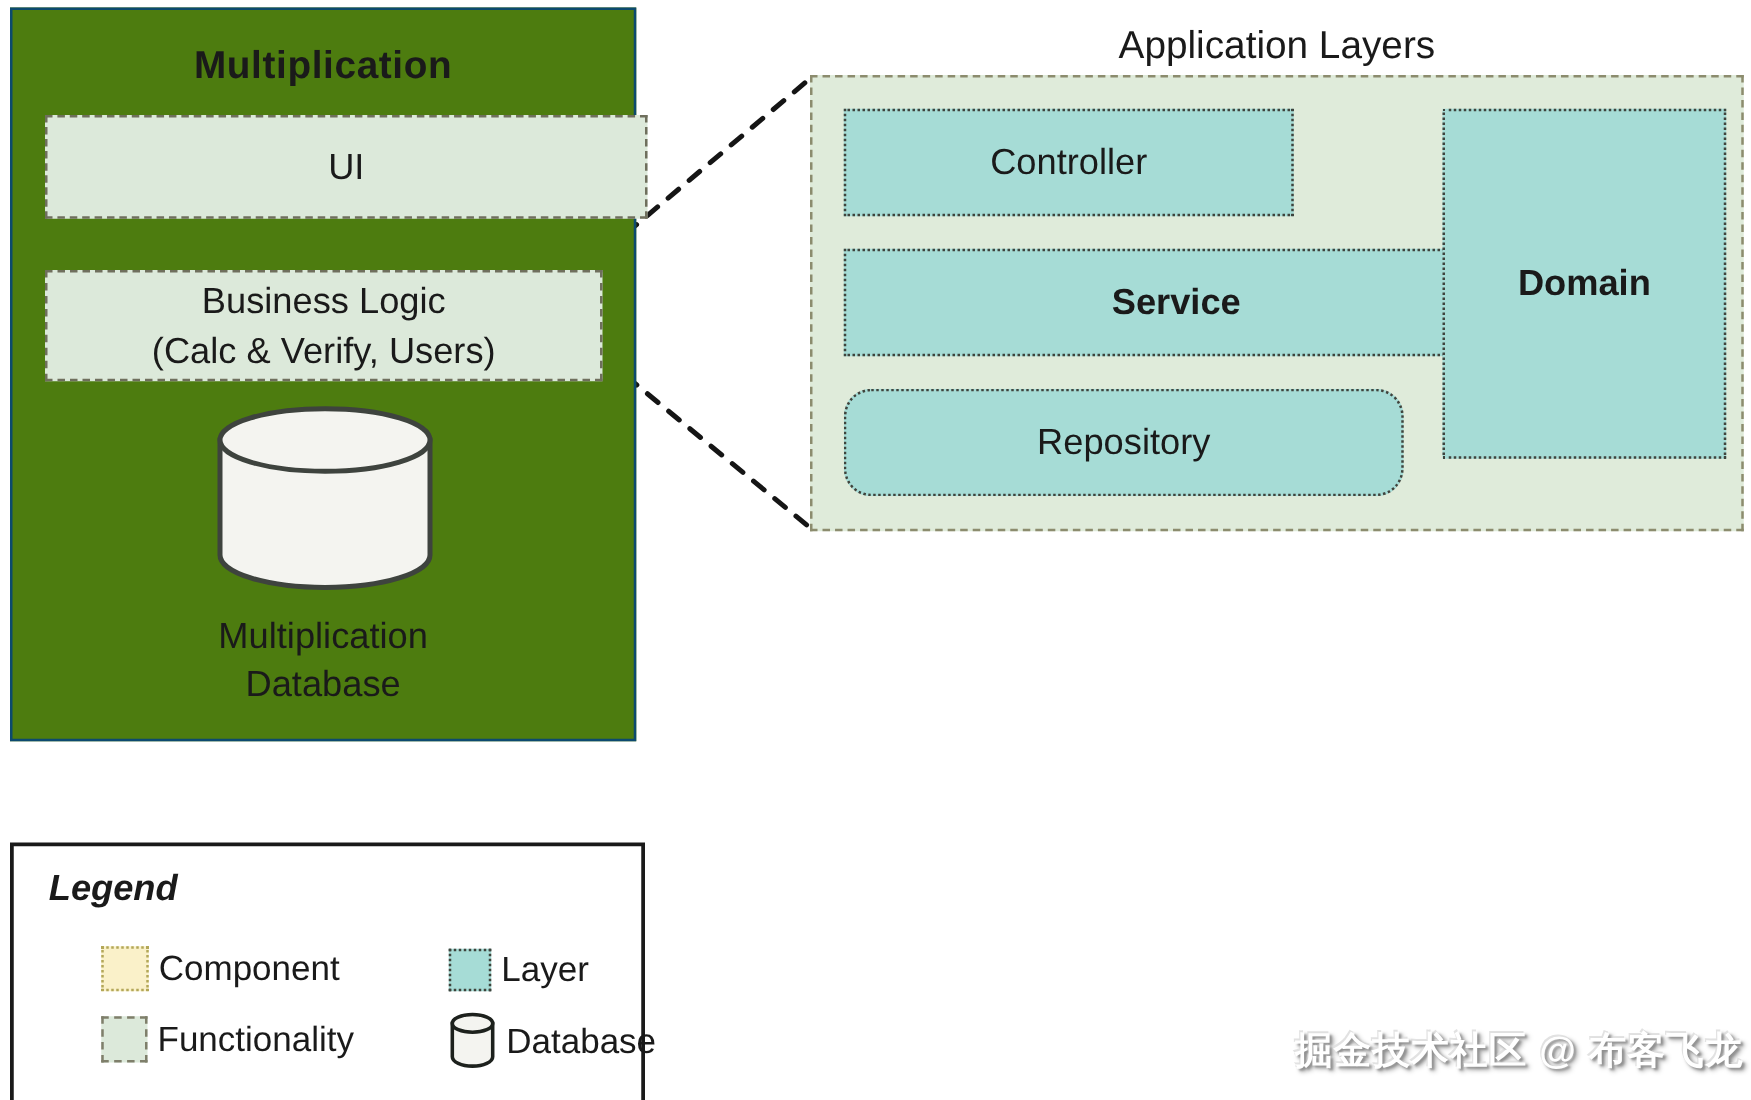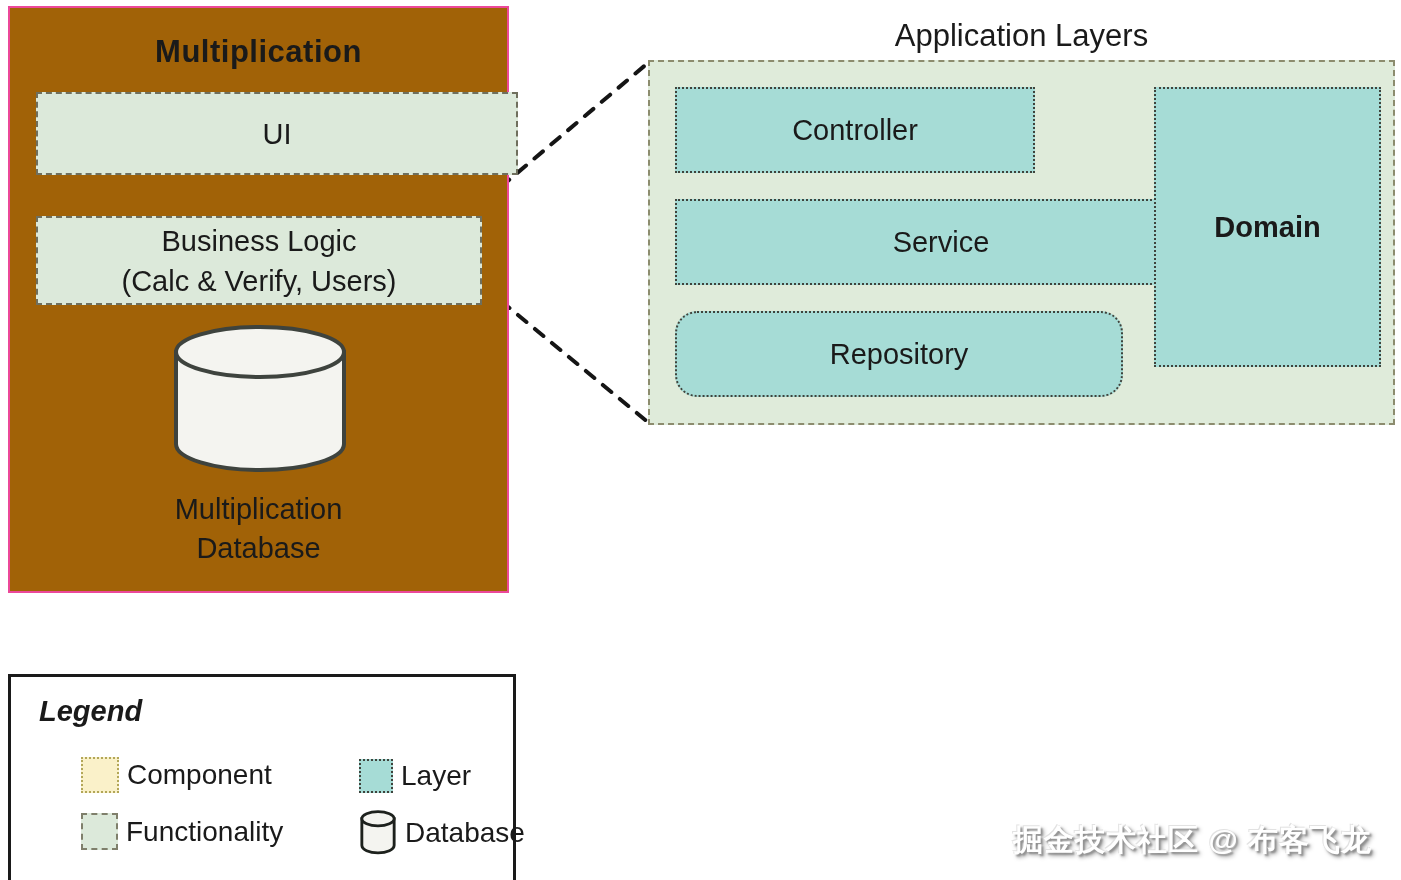--- a/index.html
+++ b/index.html
@@ -14,22 +14,22 @@
     height: 880px;
     background: #ffffff;
     overflow: hidden;
   }
 
   
   .component-box {
     position: absolute;
     left: 8px; top: 6px;
     width: 501px; height: 587px;
-    background: #a16207;
-    border: 2px solid #ec4899;
+    background: #4d7c0f;
+    border: 2px solid #0c4a6e;
   }
   .component-title {
     position: absolute;
     left: 0; top: 26px; width: 100%;
     text-align: center;
     font-size: 31px; font-weight: bold;
     letter-spacing: 0.5px;
   }
   .functionality {
     position: absolute;
@@ -71,21 +71,21 @@
     border: 2px dashed #8c8c6e;
   }
   .layer {
     position: absolute;
     background: #a6dcd6;
     border: 2px dotted #3f433c;
     display: flex; align-items: center; justify-content: center;
     font-size: 29px;
   }
   .layer-controller { left: 25px;  top: 25px;  width: 360px; height: 86px; text-align: center; }
-  .layer-service    { left: 25px;  top: 137px; width: 532px; height: 86px; }
+  .layer-service    { left: 25px;  top: 137px; width: 532px; height: 86px; font-weight: bold; }
   .layer-repository { left: 25px;  top: 249px; width: 448px; height: 86px; border-radius: 22px; }
   .layer-domain     { left: 504px; top: 25px;  width: 227px; height: 280px; font-weight: bold; }
 
   
   .connector-overlay {
     position: absolute;
     left: 0; top: 0;
     width: 1401px; height: 880px;
     pointer-events: none;
   }
@@ -124,21 +124,21 @@
   }
   .swatch-functionality {
     width: 37px; height: 37px;
     background: #dce9da; border: 2px dashed #7f7f6b;
   }
   .legend-db-icon { width: 38px; height: 47px; margin-right: 8px; }
 
   
   .watermark {
     position: absolute;
-    right: 29px; top: 820px;
+    right: 6px; top: 820px;
     font-size: 30px; font-weight: bold;
     color: #ffffff;
     text-shadow: 2px 2px 2px #8f8f8f, -1px -1px 0 #e2e2e2, 3px 3px 4px #a5a5a5;
     letter-spacing: 1px;
   }
 </style>
 </head>
 <body>
 
 <div id="stage">

